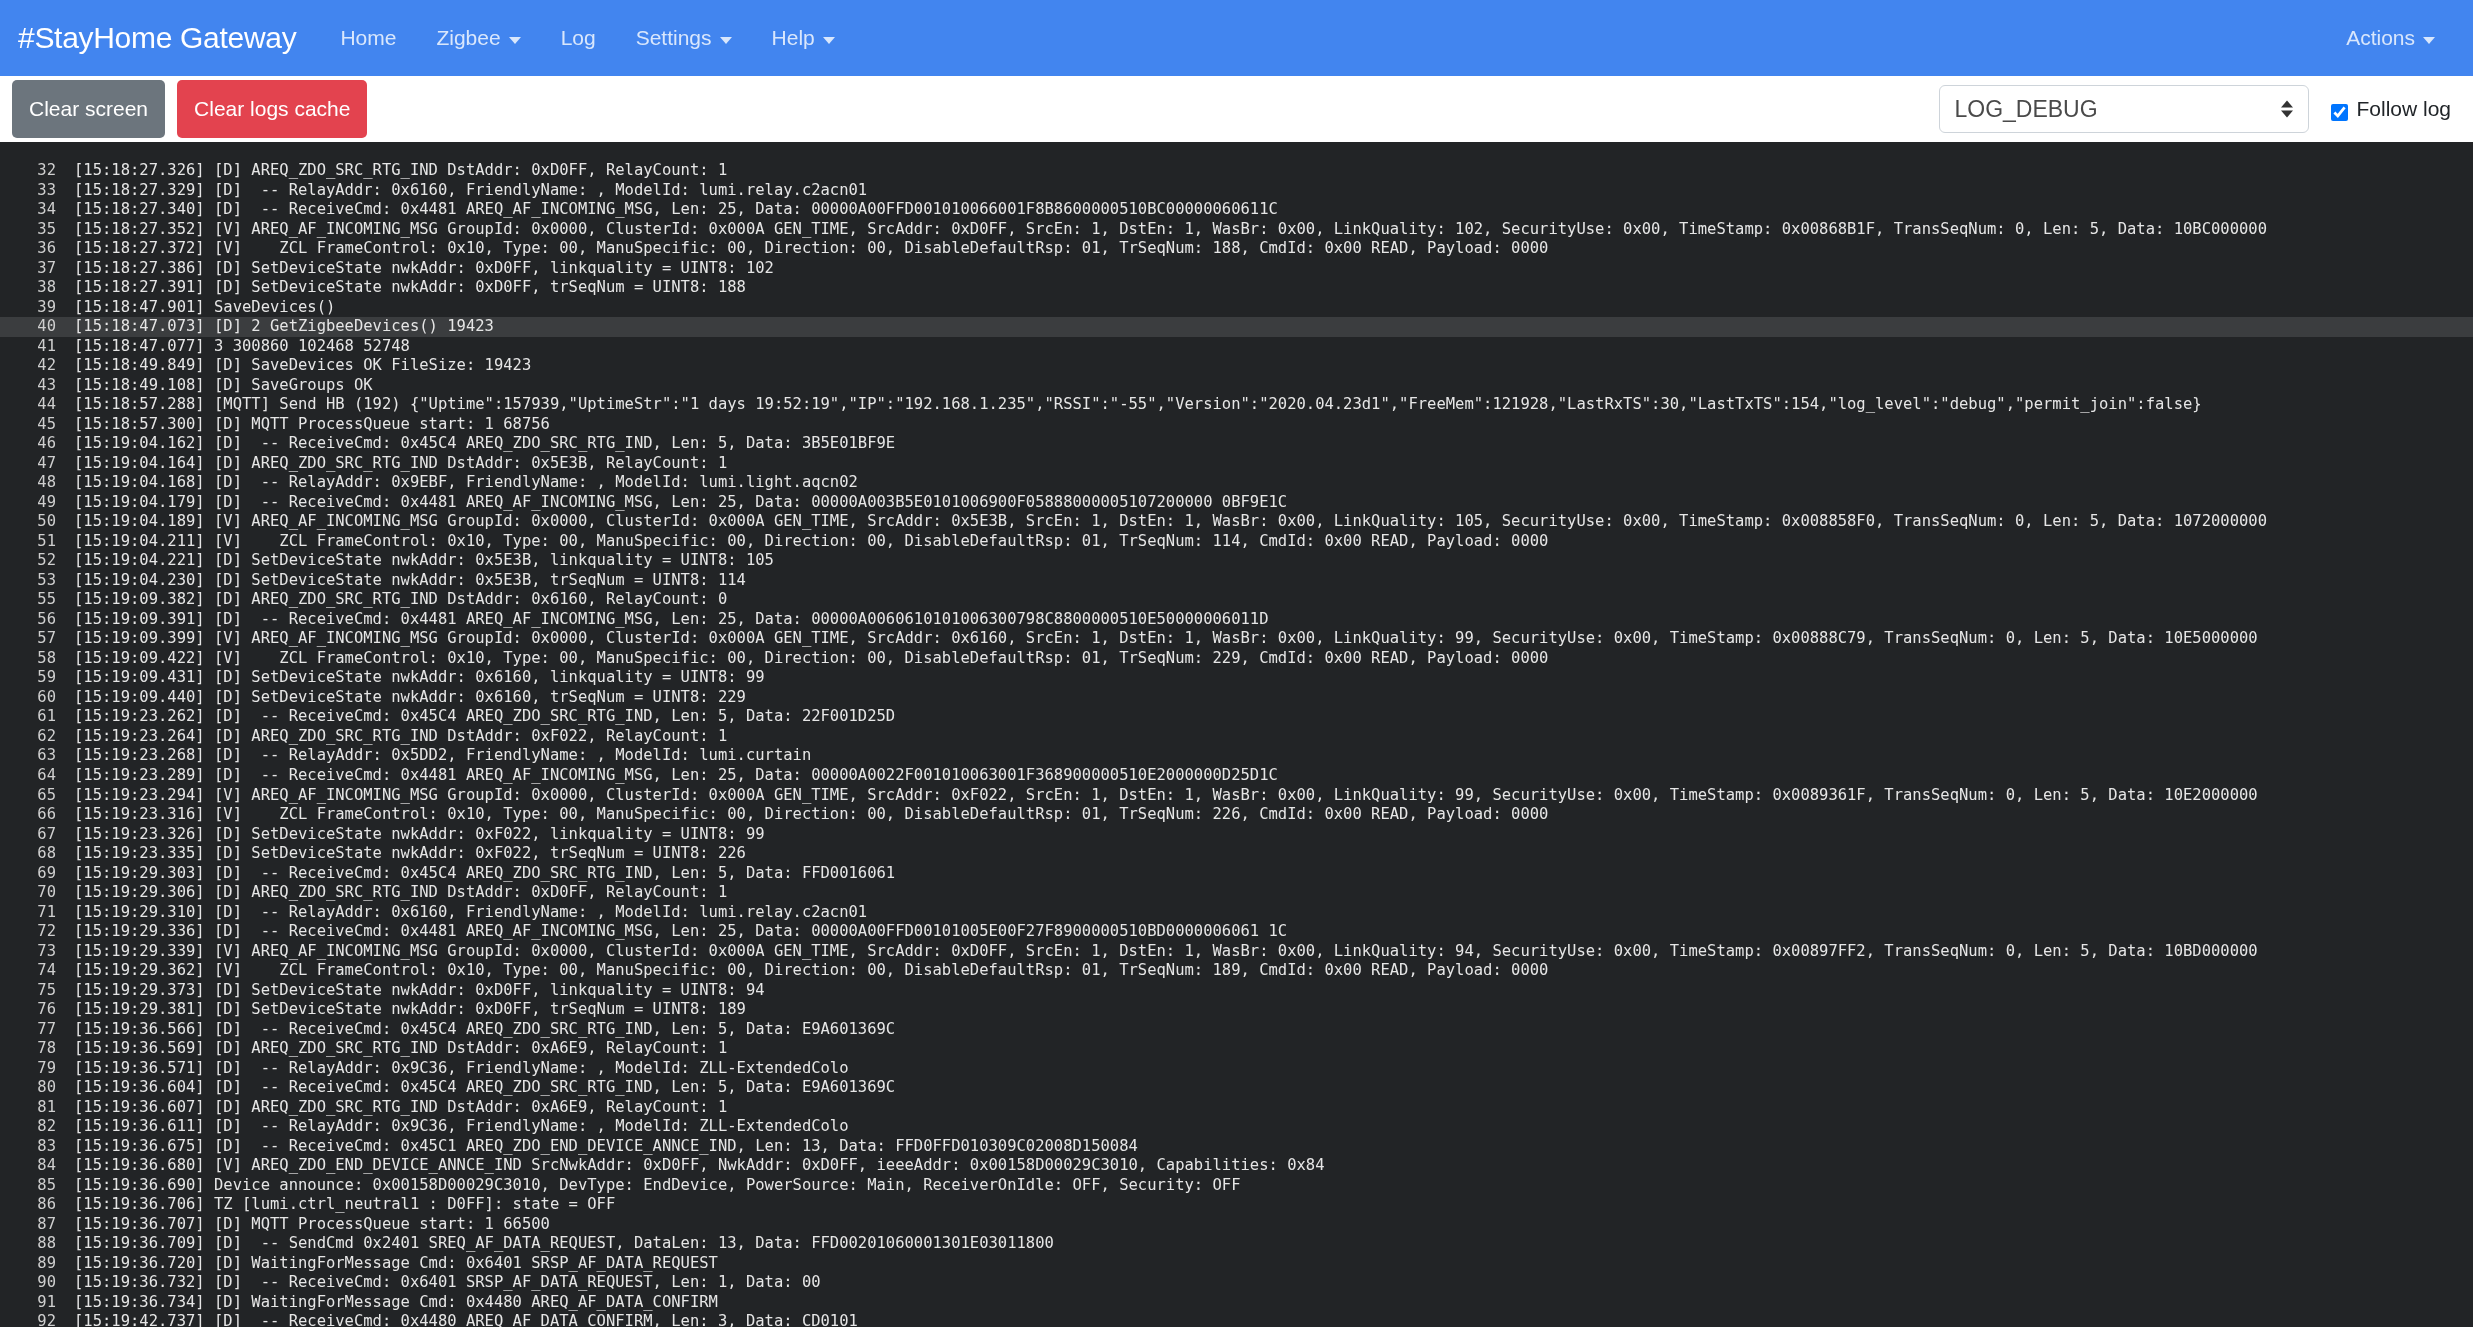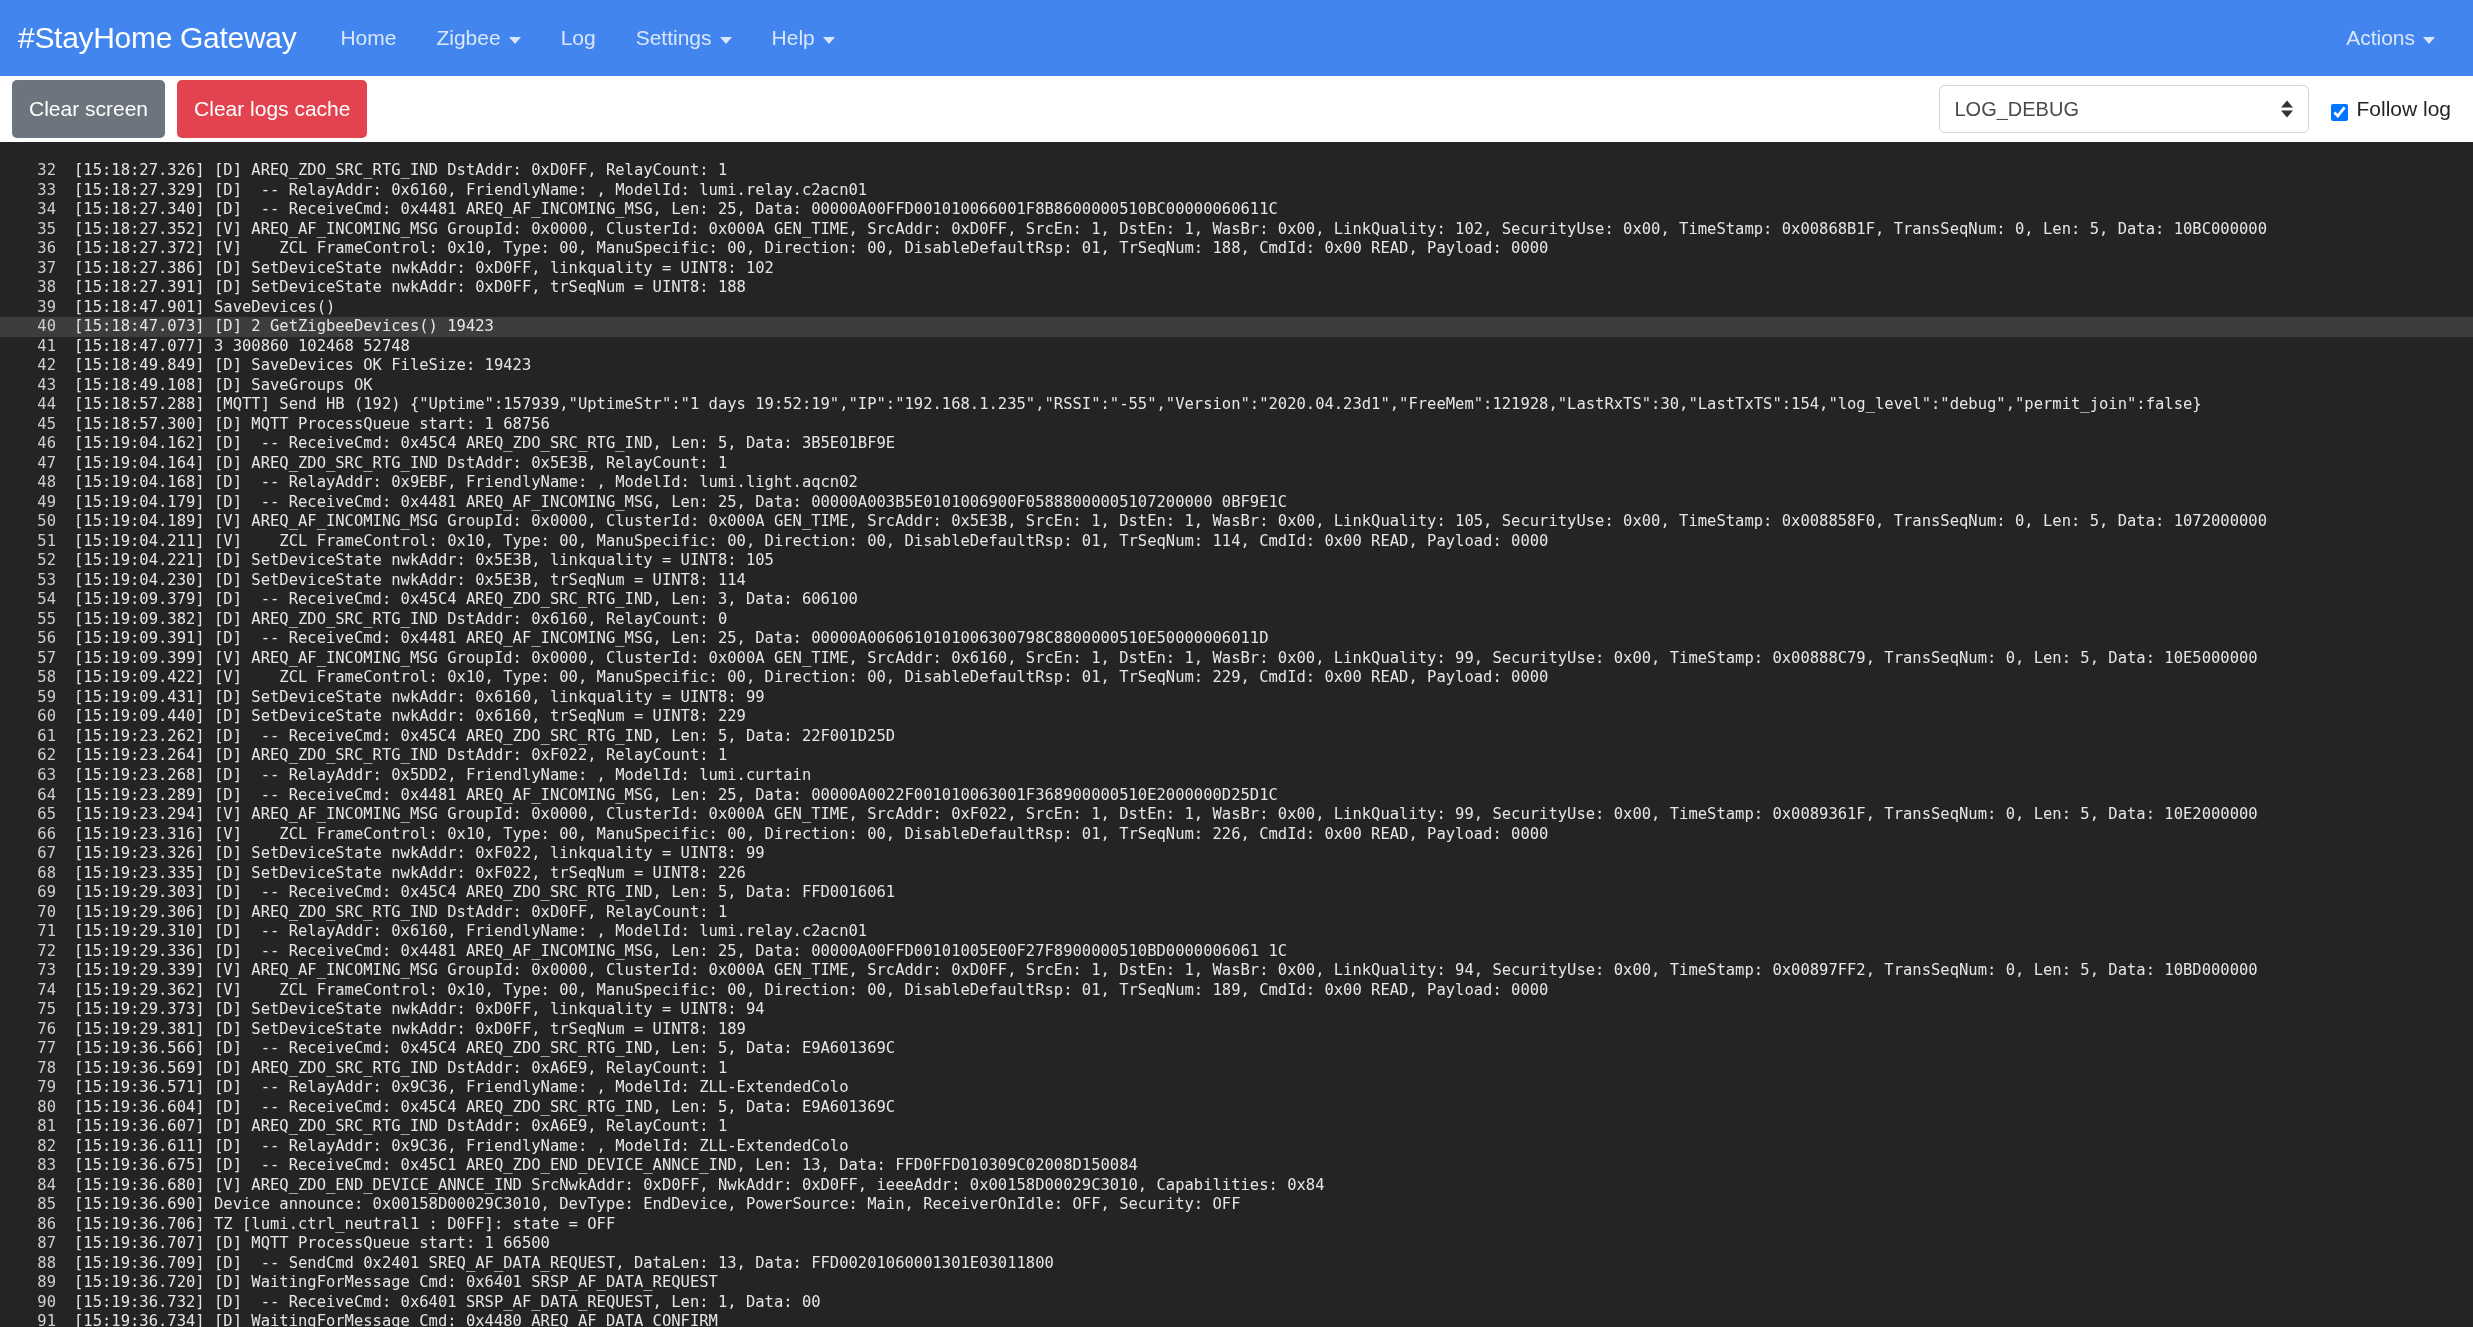--- a/index.html
+++ b/index.html
@@ -75,21 +75,21 @@
   .btn-secondary { background: #6c757d; }
   .btn-danger { background: #e3434f; margin-left: 12px; }
   .toolbar-spacer { flex: 1 1 auto; }
 
   .select-wrap { position: relative; }
   select.loglevel {
     -webkit-appearance: none;
     appearance: none;
     width: 370px;
     height: 48px;
-    font-size: 20px;
+    font-size: 23px;
     font-family: "Liberation Sans", sans-serif;
     color: #4a4a4a;
     background: #ffffff;
     border: 1px solid #ced4da;
     border-radius: 6px;
     padding: 0 42px 0 14px;
     cursor: pointer;
   }
   .select-arrows {
     position: absolute;
@@ -226,21 +226,20 @@
     <div class="log-line"><span class="ln">44</span><span class="txt">[15:18:57.288] [MQTT] Send HB (192) {"Uptime":157939,"UptimeStr":"1 days 19:52:19","IP":"192.168.1.235","RSSI":"-55","Version":"2020.04.23d1","FreeMem":121928,"LastRxTS":30,"LastTxTS":154,"log_level":"debug","permit_join":false}</span></div>
     <div class="log-line"><span class="ln">45</span><span class="txt">[15:18:57.300] [D] MQTT ProcessQueue start: 1 68756</span></div>
     <div class="log-line"><span class="ln">46</span><span class="txt">[15:19:04.162] [D]  -- ReceiveCmd: 0x45C4 AREQ_ZDO_SRC_RTG_IND, Len: 5, Data: 3B5E01BF9E</span></div>
     <div class="log-line"><span class="ln">47</span><span class="txt">[15:19:04.164] [D] AREQ_ZDO_SRC_RTG_IND DstAddr: 0x5E3B, RelayCount: 1</span></div>
     <div class="log-line"><span class="ln">48</span><span class="txt">[15:19:04.168] [D]  -- RelayAddr: 0x9EBF, FriendlyName: , ModelId: lumi.light.aqcn02</span></div>
     <div class="log-line"><span class="ln">49</span><span class="txt">[15:19:04.179] [D]  -- ReceiveCmd: 0x4481 AREQ_AF_INCOMING_MSG, Len: 25, Data: 00000A003B5E0101006900F05888000005107200000 0BF9E1C</span></div>
     <div class="log-line"><span class="ln">50</span><span class="txt">[15:19:04.189] [V] AREQ_AF_INCOMING_MSG GroupId: 0x0000, ClusterId: 0x000A GEN_TIME, SrcAddr: 0x5E3B, SrcEn: 1, DstEn: 1, WasBr: 0x00, LinkQuality: 105, SecurityUse: 0x00, TimeStamp: 0x008858F0, TransSeqNum: 0, Len: 5, Data: 1072000000</span></div>
     <div class="log-line"><span class="ln">51</span><span class="txt">[15:19:04.211] [V]    ZCL FrameControl: 0x10, Type: 00, ManuSpecific: 00, Direction: 00, DisableDefaultRsp: 01, TrSeqNum: 114, CmdId: 0x00 READ, Payload: 0000</span></div>
     <div class="log-line"><span class="ln">52</span><span class="txt">[15:19:04.221] [D] SetDeviceState nwkAddr: 0x5E3B, linkquality = UINT8: 105</span></div>
     <div class="log-line"><span class="ln">53</span><span class="txt">[15:19:04.230] [D] SetDeviceState nwkAddr: 0x5E3B, trSeqNum = UINT8: 114</span></div>
-    <div class="log-line"><span class="ln">54</span><span class="txt">[15:19:09.379] [D]  -- ReceiveCmd: 0x45C4 AREQ_ZDO_SRC_RTG_IND, Len: 3, Data: 606100</span></div>
     <div class="log-line"><span class="ln">55</span><span class="txt">[15:19:09.382] [D] AREQ_ZDO_SRC_RTG_IND DstAddr: 0x6160, RelayCount: 0</span></div>
     <div class="log-line"><span class="ln">56</span><span class="txt">[15:19:09.391] [D]  -- ReceiveCmd: 0x4481 AREQ_AF_INCOMING_MSG, Len: 25, Data: 00000A0060610101006300798C8800000510E50000006011D</span></div>
     <div class="log-line"><span class="ln">57</span><span class="txt">[15:19:09.399] [V] AREQ_AF_INCOMING_MSG GroupId: 0x0000, ClusterId: 0x000A GEN_TIME, SrcAddr: 0x6160, SrcEn: 1, DstEn: 1, WasBr: 0x00, LinkQuality: 99, SecurityUse: 0x00, TimeStamp: 0x00888C79, TransSeqNum: 0, Len: 5, Data: 10E5000000</span></div>
     <div class="log-line"><span class="ln">58</span><span class="txt">[15:19:09.422] [V]    ZCL FrameControl: 0x10, Type: 00, ManuSpecific: 00, Direction: 00, DisableDefaultRsp: 01, TrSeqNum: 229, CmdId: 0x00 READ, Payload: 0000</span></div>
     <div class="log-line"><span class="ln">59</span><span class="txt">[15:19:09.431] [D] SetDeviceState nwkAddr: 0x6160, linkquality = UINT8: 99</span></div>
     <div class="log-line"><span class="ln">60</span><span class="txt">[15:19:09.440] [D] SetDeviceState nwkAddr: 0x6160, trSeqNum = UINT8: 229</span></div>
     <div class="log-line"><span class="ln">61</span><span class="txt">[15:19:23.262] [D]  -- ReceiveCmd: 0x45C4 AREQ_ZDO_SRC_RTG_IND, Len: 5, Data: 22F001D25D</span></div>
     <div class="log-line"><span class="ln">62</span><span class="txt">[15:19:23.264] [D] AREQ_ZDO_SRC_RTG_IND DstAddr: 0xF022, RelayCount: 1</span></div>
     <div class="log-line"><span class="ln">63</span><span class="txt">[15:19:23.268] [D]  -- RelayAddr: 0x5DD2, FriendlyName: , ModelId: lumi.curtain</span></div>
     <div class="log-line"><span class="ln">64</span><span class="txt">[15:19:23.289] [D]  -- ReceiveCmd: 0x4481 AREQ_AF_INCOMING_MSG, Len: 25, Data: 00000A0022F001010063001F368900000510E2000000D25D1C</span></div>

